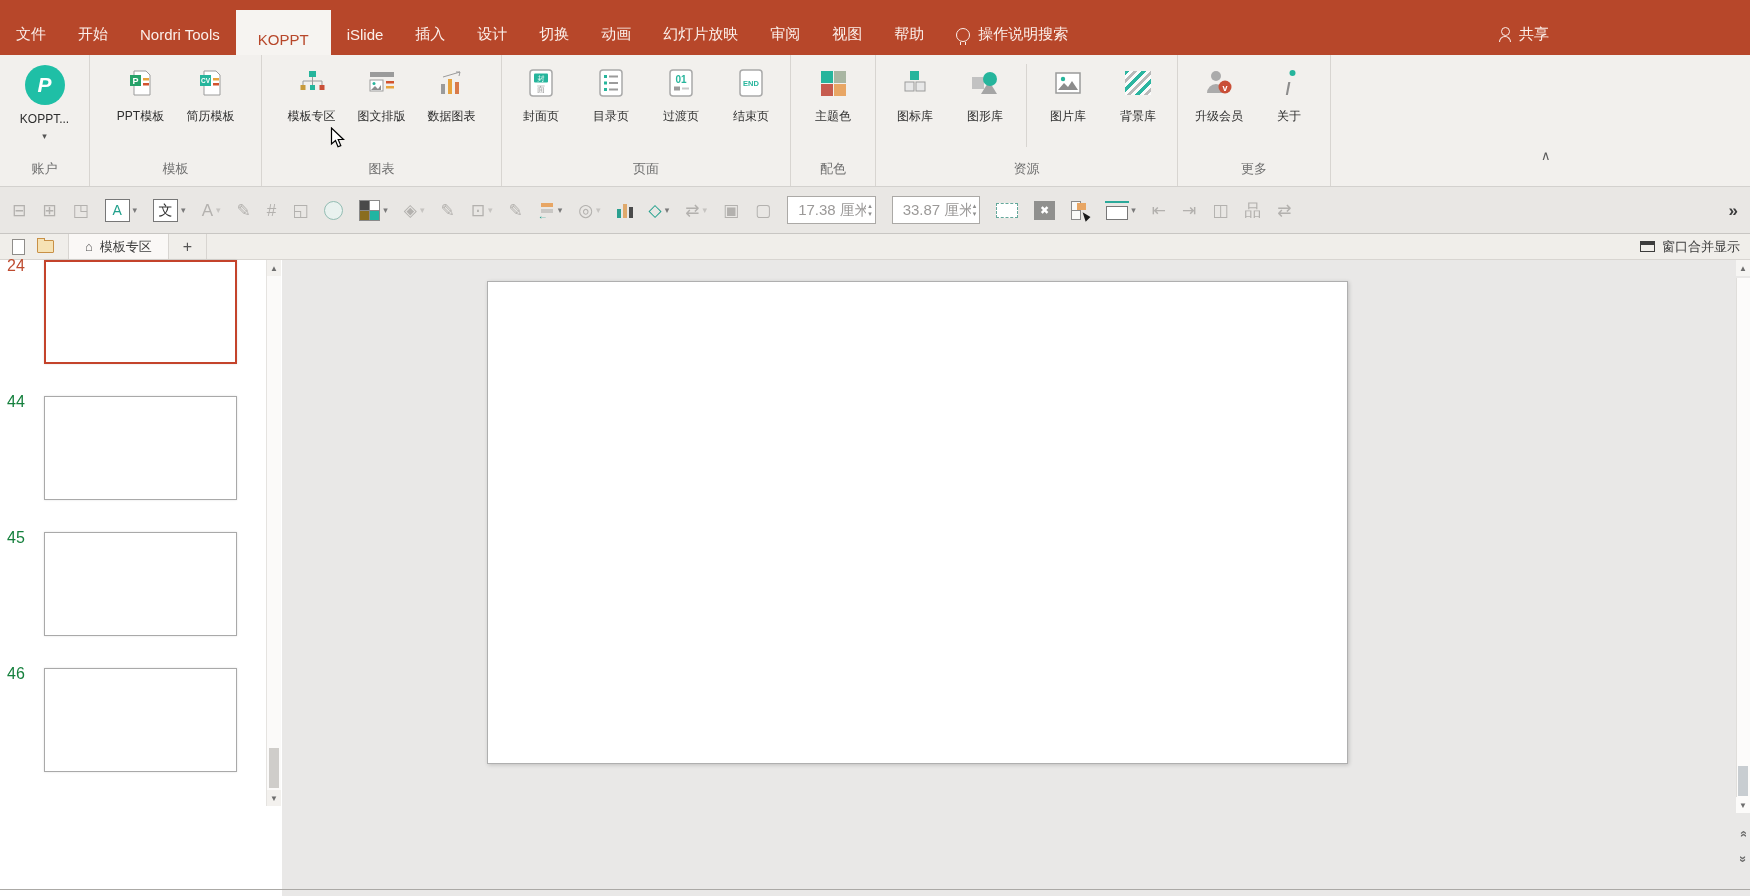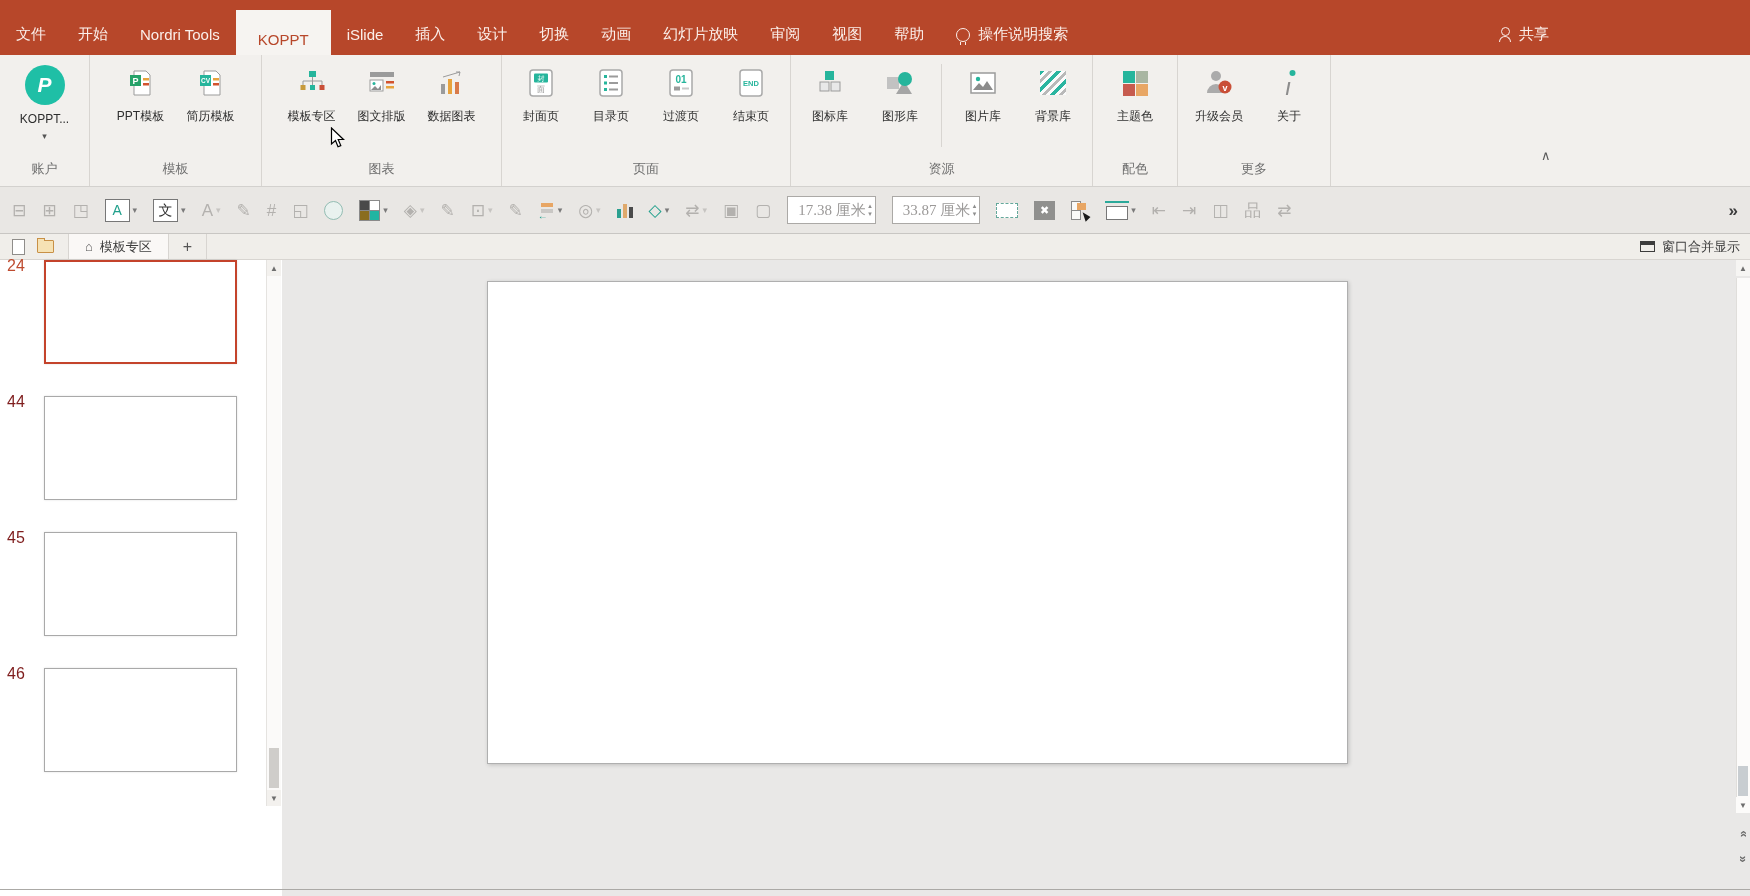--- a/index.html
+++ b/index.html
@@ -64,21 +64,21 @@
   .selic{width:19px;height:19px;position:relative;display:inline-block;}
   .selic i:nth-child(1){position:absolute;left:0;top:0;width:8px;height:8px;border:1px solid #8A8A8A;background:#FAFAF8;}
   .selic i:nth-child(2){position:absolute;left:0;bottom:0;width:8px;height:8px;border:1px solid #8A8A8A;background:#FAFAF8;}
   .selic i:nth-child(3){position:absolute;left:6px;top:2px;width:9px;height:7px;background:#E8A664;}
   .selic::after{content:"";position:absolute;right:0;bottom:-1px;border-left:6px solid #1A1A1A;
                 border-bottom:3px solid transparent;border-top:7px solid transparent;transform:rotate(-18deg);}
   .meas{width:20px;height:12px;border:1px solid #777;background:#fff;position:relative;display:inline-block;margin-top:5px;}
   .meas::before{content:"";position:absolute;left:-2px;top:-6px;width:24px;height:2px;background:#2BA99A;}
   .dotbox{width:20px;height:13px;border:1px dashed #64A89B;background:#fff;display:inline-block;}
   .tb-input{display:inline-flex;align-items:center;background:#fff;border:1px solid #ABA9A6;height:26px;padding:0 3px 0 8px;}
-  .tb-input input{border:0;width:68px;font-size:15px;color:#9B9998;font-family:Liberation Serif, serif;outline:none;background:transparent;}
+  .tb-input input{border:0;width:68px;font-size:15px;color:#9B9998;font-family:Liberation Sans, sans-serif;outline:none;background:transparent;}
   .spin{display:flex;flex-direction:column;font-size:7px;color:#8E8E8E;line-height:1.1;cursor:default;}
   .pushright{margin-left:auto;}
 
   
   .tabbar{position:absolute;left:0;top:234px;width:1750px;height:26px;background:#F0EEEA;box-sizing:border-box;
           border-bottom:1px solid #D8D5D1;display:flex;align-items:center;font-size:13px;color:#3C3C3C;}
   .newdoc{width:11px;height:14px;background:#fff;border:1px solid #8F8D8A;margin-left:12px;}
   .folder{width:15px;height:11px;background:#F6E2B4;border:1px solid #C89046;border-radius:1px;position:relative;margin-left:12px;}
   .folder::before{content:"";position:absolute;left:-1px;top:-3px;width:6px;height:2px;background:#F6E2B4;
                   border:1px solid #C89046;border-bottom:0;}
@@ -87,21 +87,21 @@
   .homeic{font-size:13px;color:#555;}
   .plusbtn{height:100%;display:flex;align-items:center;padding:0 14px;border-right:1px solid #D8D5D1;
            font-size:16px;color:#555;}
   .tab-right{margin-left:auto;margin-right:10px;display:flex;align-items:center;}
   .winmerge{width:15px;height:11px;border:1.5px solid #3C3C3C;position:relative;margin-right:7px;box-sizing:border-box;}
   .winmerge::before{content:"";position:absolute;left:0;top:0;width:100%;height:3px;background:#3C3C3C;}
 
   
   .leftpanel{position:absolute;left:0;top:260px;width:282px;height:636px;background:#fff;}
   .slide-row{position:absolute;left:0;width:266px;height:110px;}
-  .slide-num{position:absolute;left:7px;top:-3px;font-size:16px;color:#7f1d1d;}
+  .slide-num{position:absolute;left:7px;top:-3px;font-size:16px;color:#15803d;}
   .slide-num.sel{color:#BE4B2F;}
   .slide-thumb{position:absolute;left:44px;top:0;width:193px;height:104px;background:#fff;
                border:1px solid #A9A9A9;box-shadow:0 0 2px rgba(0,0,0,0.12);box-sizing:border-box;}
   .slide-thumb.sel{border:2px solid #C4432B;}
   .vscroll-left{position:absolute;left:266px;top:0;width:15px;height:546px;background:#FBFAF9;
                 border-left:1px solid #E5E3E0;box-sizing:border-box;}
   .sarrow{position:absolute;left:0;width:100%;height:16px;display:flex;align-items:center;justify-content:center;
           font-size:8px;color:#6E6E6E;background:#F3F1EE;}
   .sthumb{position:absolute;left:2px;right:2px;background:#CFCDCA;}
 
@@ -280,78 +280,78 @@
                 <rect x="4" y="2" width="22" height="26" rx="3" fill="#fff" stroke="#A9A9A9" stroke-width="1.5"></rect>
                 <text x="15" y="18" font-size="7.5" fill="#26B59C" text-anchor="middle" font-weight="bold">END</text>
               </svg>
           </span>
           <span class="rlabel">结束页</span>
         </div>
       </div>
       <div class="glabel">页面</div>
     </div>
 
-    <div class="rgroup" style="min-width:260px">
-      <div class="rbtns">
-        <div class="rbtn">
-          <span class="ricon">
-            <svg width="30" height="30" viewBox="0 0 30 30">
-                <rect x="10" y="3" width="9" height="9" fill="#26B59C"></rect>
-                <rect x="5" y="14" width="9" height="9" fill="#E8E8E8" stroke="#9B9B9B"></rect>
-                <rect x="16" y="14" width="9" height="9" fill="#E8E8E8" stroke="#9B9B9B"></rect>
-              </svg>
-          </span>
-          <span class="rlabel">图标库</span>
-        </div>
-        <div class="rbtn">
-          <span class="ricon">
-            <svg width="32" height="30" viewBox="0 0 32 30">
-                <rect x="3" y="9" width="12" height="12" fill="#C2C2C2"></rect>
-                <path d="M12 26 L20 13 L28 26 z" fill="#A5A5A5"></path>
-                <circle cx="21" cy="11" r="7" fill="#26B59C"></circle>
-              </svg>
-          </span>
-          <span class="rlabel">图形库</span>
-        </div>
-        <div class="innerdiv"></div>
-        <div class="rbtn">
-          <span class="ricon">
-            <svg width="30" height="30" viewBox="0 0 30 30">
-                <rect x="3" y="5" width="24" height="20" fill="#fff" stroke="#9B9B9B" stroke-width="1.5"></rect>
-                <circle cx="10" cy="11" r="2.2" fill="#26B59C"></circle>
-                <path d="M5 22 l6 -7 4 4 4 -6 6 9 z" fill="#8C8C8C"></path>
-              </svg>
-          </span>
-          <span class="rlabel">图片库</span>
-        </div>
-        <div class="rbtn">
-          <span class="ricon">
-              <span class="stripes"></span>
-            </span>
-          <span class="rlabel">背景库</span>
-        </div>
-      </div>
-      <div class="glabel">资源</div>
-    </div>
-
     <div class="rgroup" style="min-width:85px">
       <div class="rbtns">
         <div class="rbtn">
           <span class="ricon">
             <span class="themegrid">
                 <i style="background:#26B59C"></i>
                 <i style="background:#A9B6A2"></i>
                 <i style="background:#C65B4E"></i>
                 <i style="background:#E8A664"></i>
               </span>
           </span>
           <span class="rlabel">主题色</span>
         </div>
       </div>
       <div class="glabel">配色</div>
+    </div>
+
+    <div class="rgroup" style="min-width:260px">
+      <div class="rbtns">
+        <div class="rbtn">
+          <span class="ricon">
+            <svg width="30" height="30" viewBox="0 0 30 30">
+                <rect x="10" y="3" width="9" height="9" fill="#26B59C"></rect>
+                <rect x="5" y="14" width="9" height="9" fill="#E8E8E8" stroke="#9B9B9B"></rect>
+                <rect x="16" y="14" width="9" height="9" fill="#E8E8E8" stroke="#9B9B9B"></rect>
+              </svg>
+          </span>
+          <span class="rlabel">图标库</span>
+        </div>
+        <div class="rbtn">
+          <span class="ricon">
+            <svg width="32" height="30" viewBox="0 0 32 30">
+                <rect x="3" y="9" width="12" height="12" fill="#C2C2C2"></rect>
+                <path d="M12 26 L20 13 L28 26 z" fill="#A5A5A5"></path>
+                <circle cx="21" cy="11" r="7" fill="#26B59C"></circle>
+              </svg>
+          </span>
+          <span class="rlabel">图形库</span>
+        </div>
+        <div class="innerdiv"></div>
+        <div class="rbtn">
+          <span class="ricon">
+            <svg width="30" height="30" viewBox="0 0 30 30">
+                <rect x="3" y="5" width="24" height="20" fill="#fff" stroke="#9B9B9B" stroke-width="1.5"></rect>
+                <circle cx="10" cy="11" r="2.2" fill="#26B59C"></circle>
+                <path d="M5 22 l6 -7 4 4 4 -6 6 9 z" fill="#8C8C8C"></path>
+              </svg>
+          </span>
+          <span class="rlabel">图片库</span>
+        </div>
+        <div class="rbtn">
+          <span class="ricon">
+              <span class="stripes"></span>
+            </span>
+          <span class="rlabel">背景库</span>
+        </div>
+      </div>
+      <div class="glabel">资源</div>
     </div>
 
     <div class="rgroup" style="min-width:153px">
       <div class="rbtns">
         <div class="rbtn">
           <span class="ricon">
             <svg width="30" height="30" viewBox="0 0 30 30">
                 <circle cx="12" cy="8" r="5" fill="#ABABAB"></circle>
                 <path d="M3 25 a9 9 0 0 1 18 0 z" fill="#ABABAB"></path>
                 <circle cx="21" cy="19" r="6.5" fill="#C94F37"></circle>

